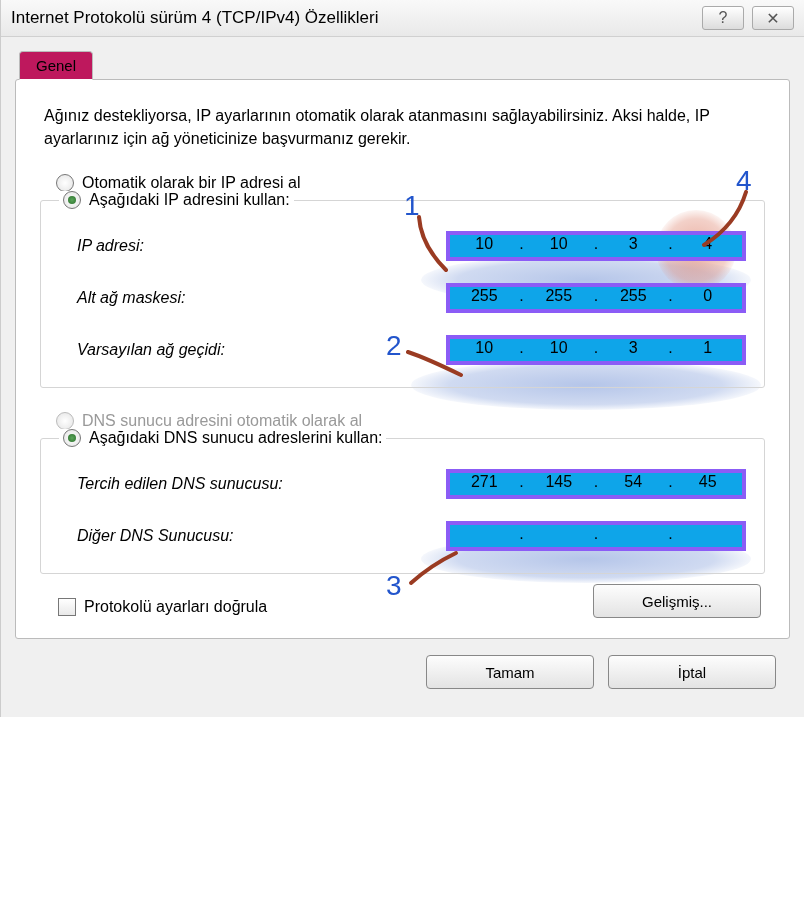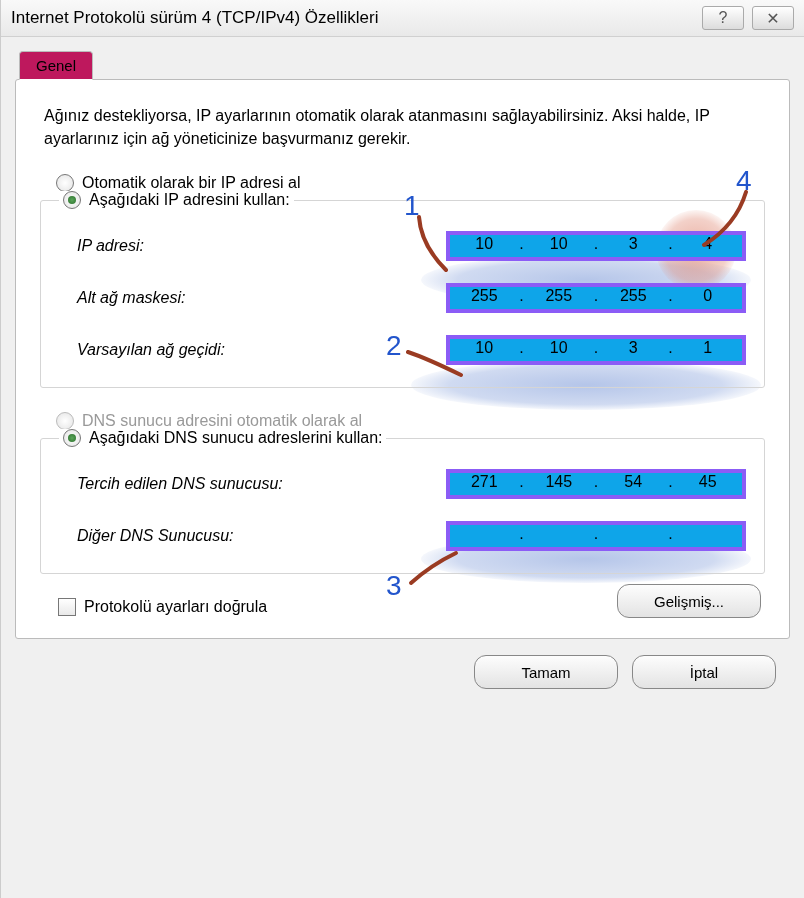--- a/index.html
+++ b/index.html
@@ -5,21 +5,21 @@
   html, body {
     margin: 0;
     padding: 0;
     font-family: "Segoe UI", Tahoma, sans-serif;
     font-size: 15px;
     background: #fff;
     color: #000;
   }
   .window {
     width: 804px;
-    height: 898px;
+    height: 717px;
     background: #f0f0f0;
     position: relative;
     box-sizing: border-box;
     border-left: 1px solid #ccc;
   }
   .titlebar {
     height: 36px;
     background: linear-gradient(#f9f9f9, #e9e9e9);
     border-bottom: 1px solid #d0d0d0;
     display: flex;
@@ -161,27 +161,27 @@
     height: 16px;
     border: 1px solid #777;
     background: linear-gradient(#fff, #e9e9e9);
     margin-right: 8px;
     flex-shrink: 0;
   }
   .btn {
     min-width: 110px;
     height: 32px;
     border: 1px solid #888;
-    border-radius: 12px;
+    border-radius: 4px;
     background: linear-gradient(#fdfdfd, #e3e3e3);
     font-size: 15px;
     display: inline-flex;
     align-items: center;
     justify-content: center;
-    padding: 0 16px;
+    padding: 0 28px;
   }
   .advanced-row {
     display: flex;
     justify-content: flex-end;
     margin-top: -32px;
     padding-right: 4px;
   }
   .footer {
     display: flex;
     justify-content: flex-end;

